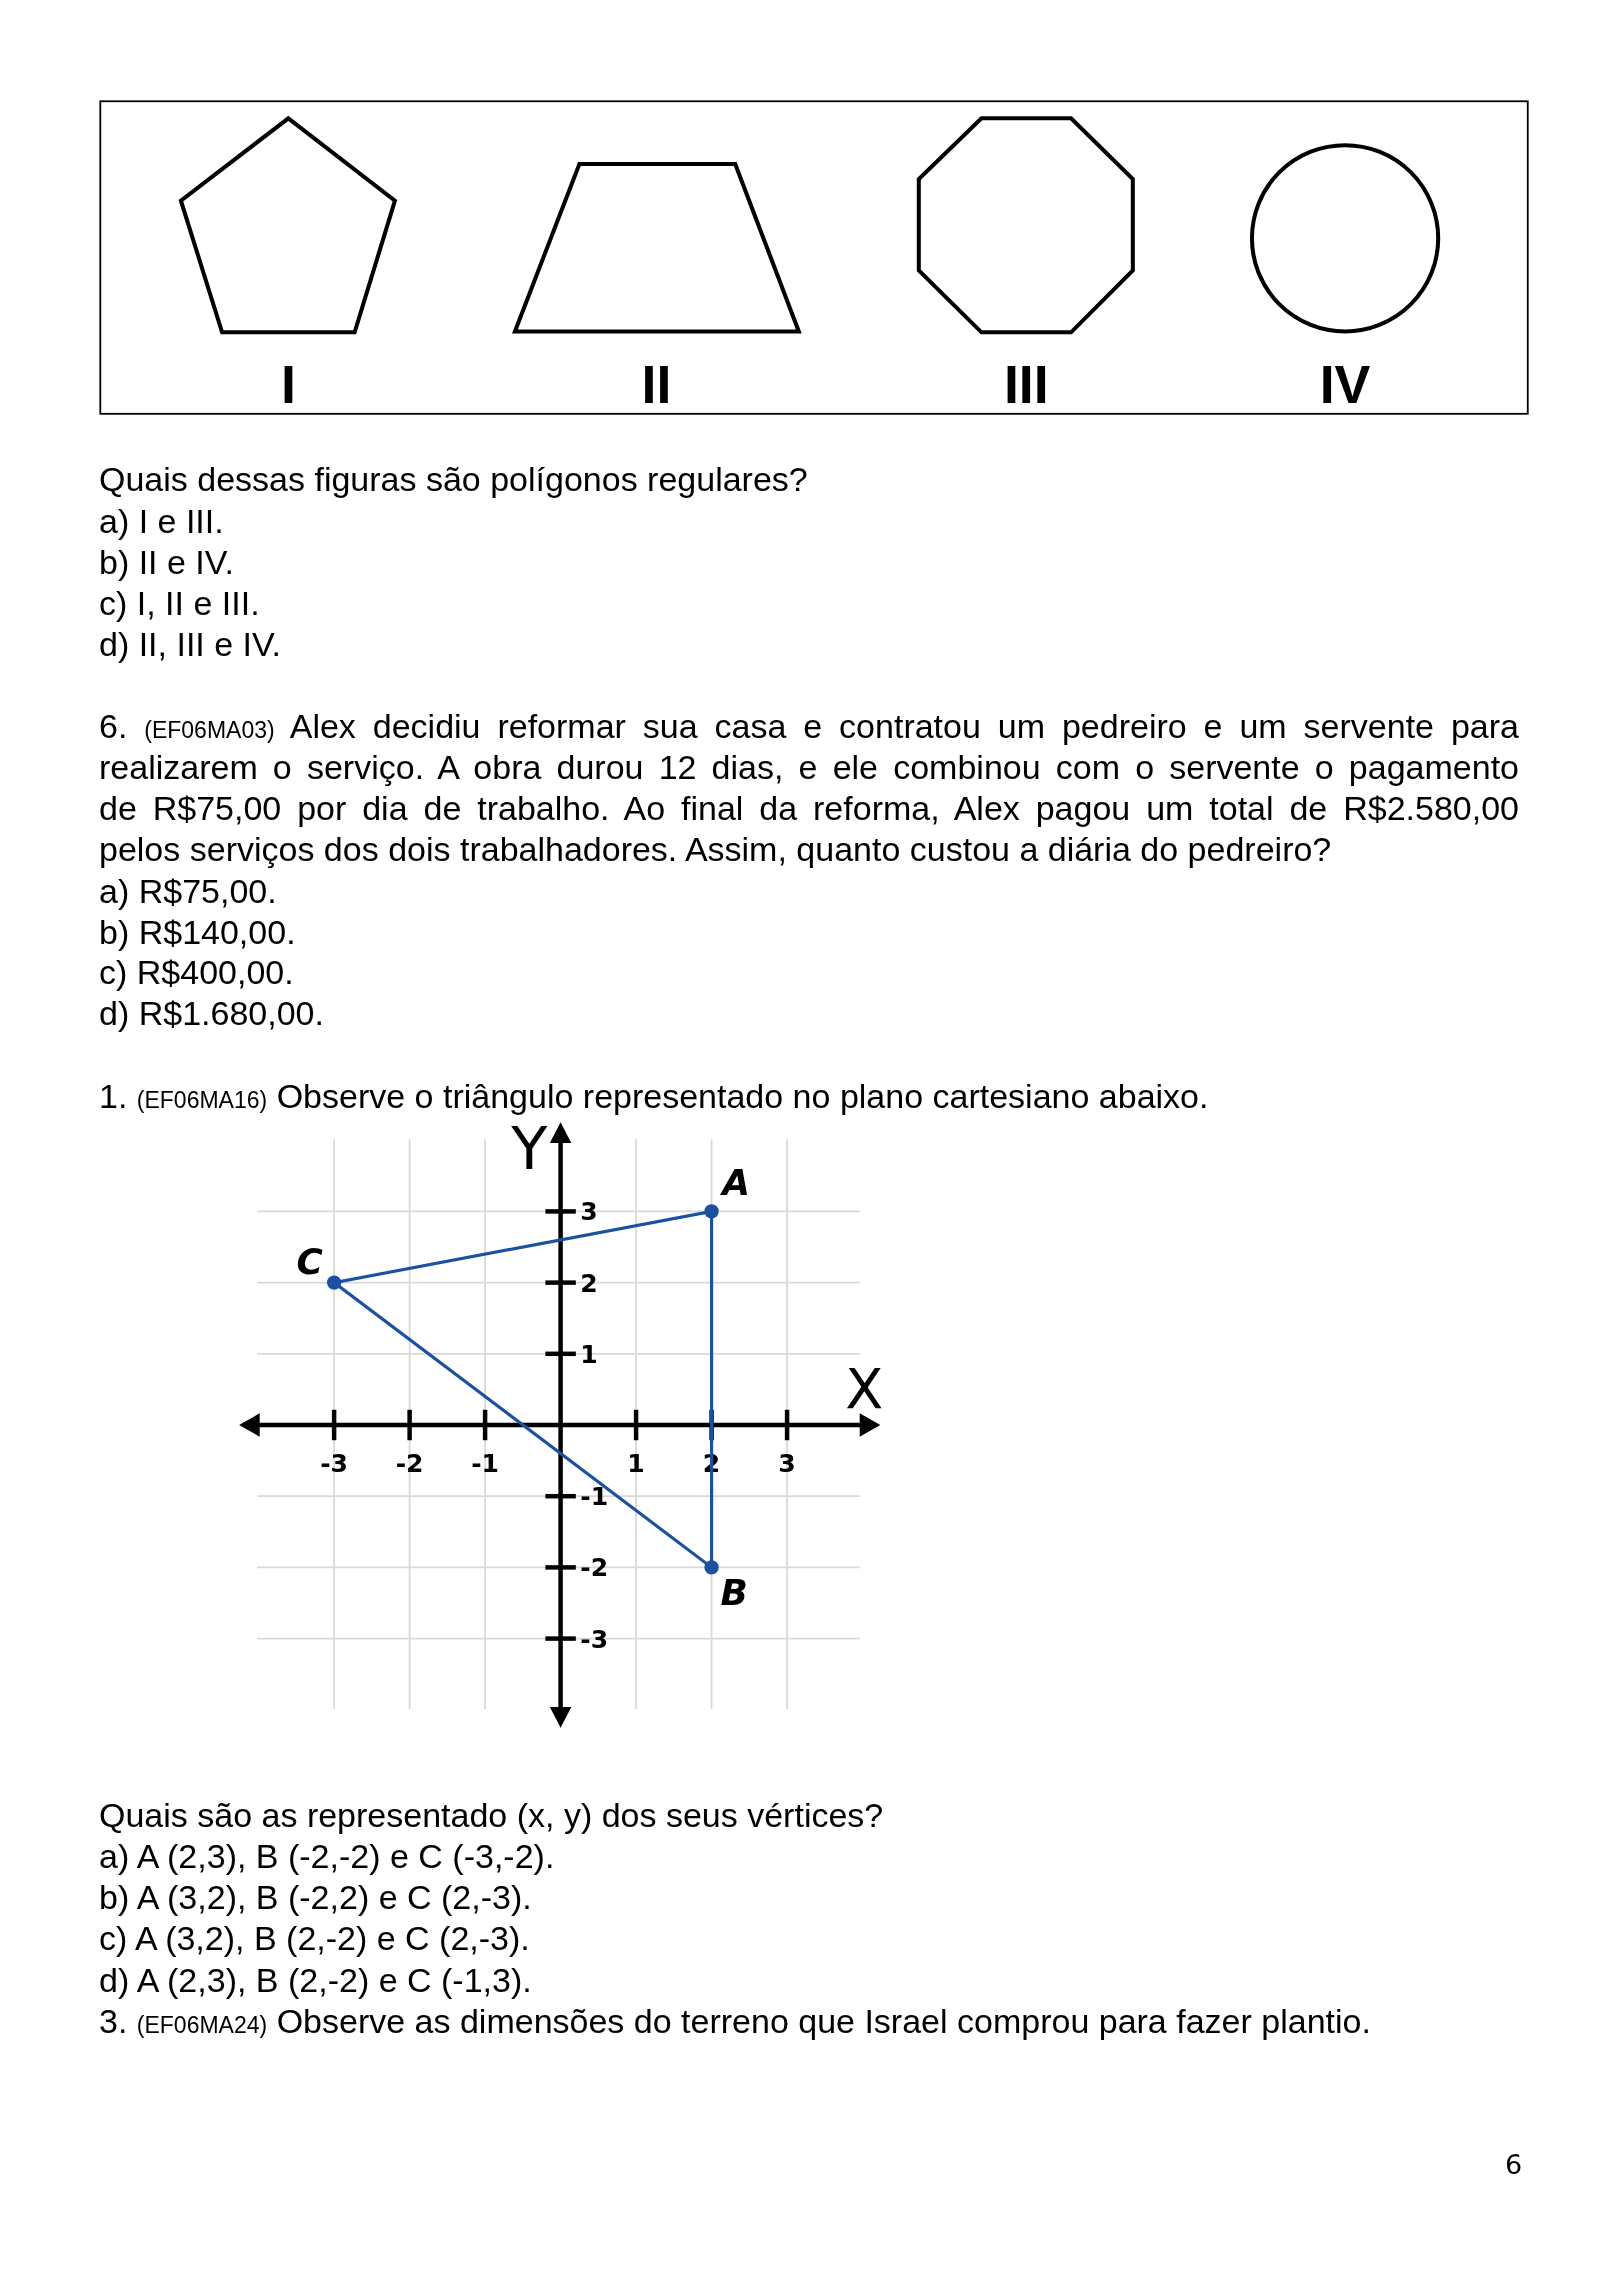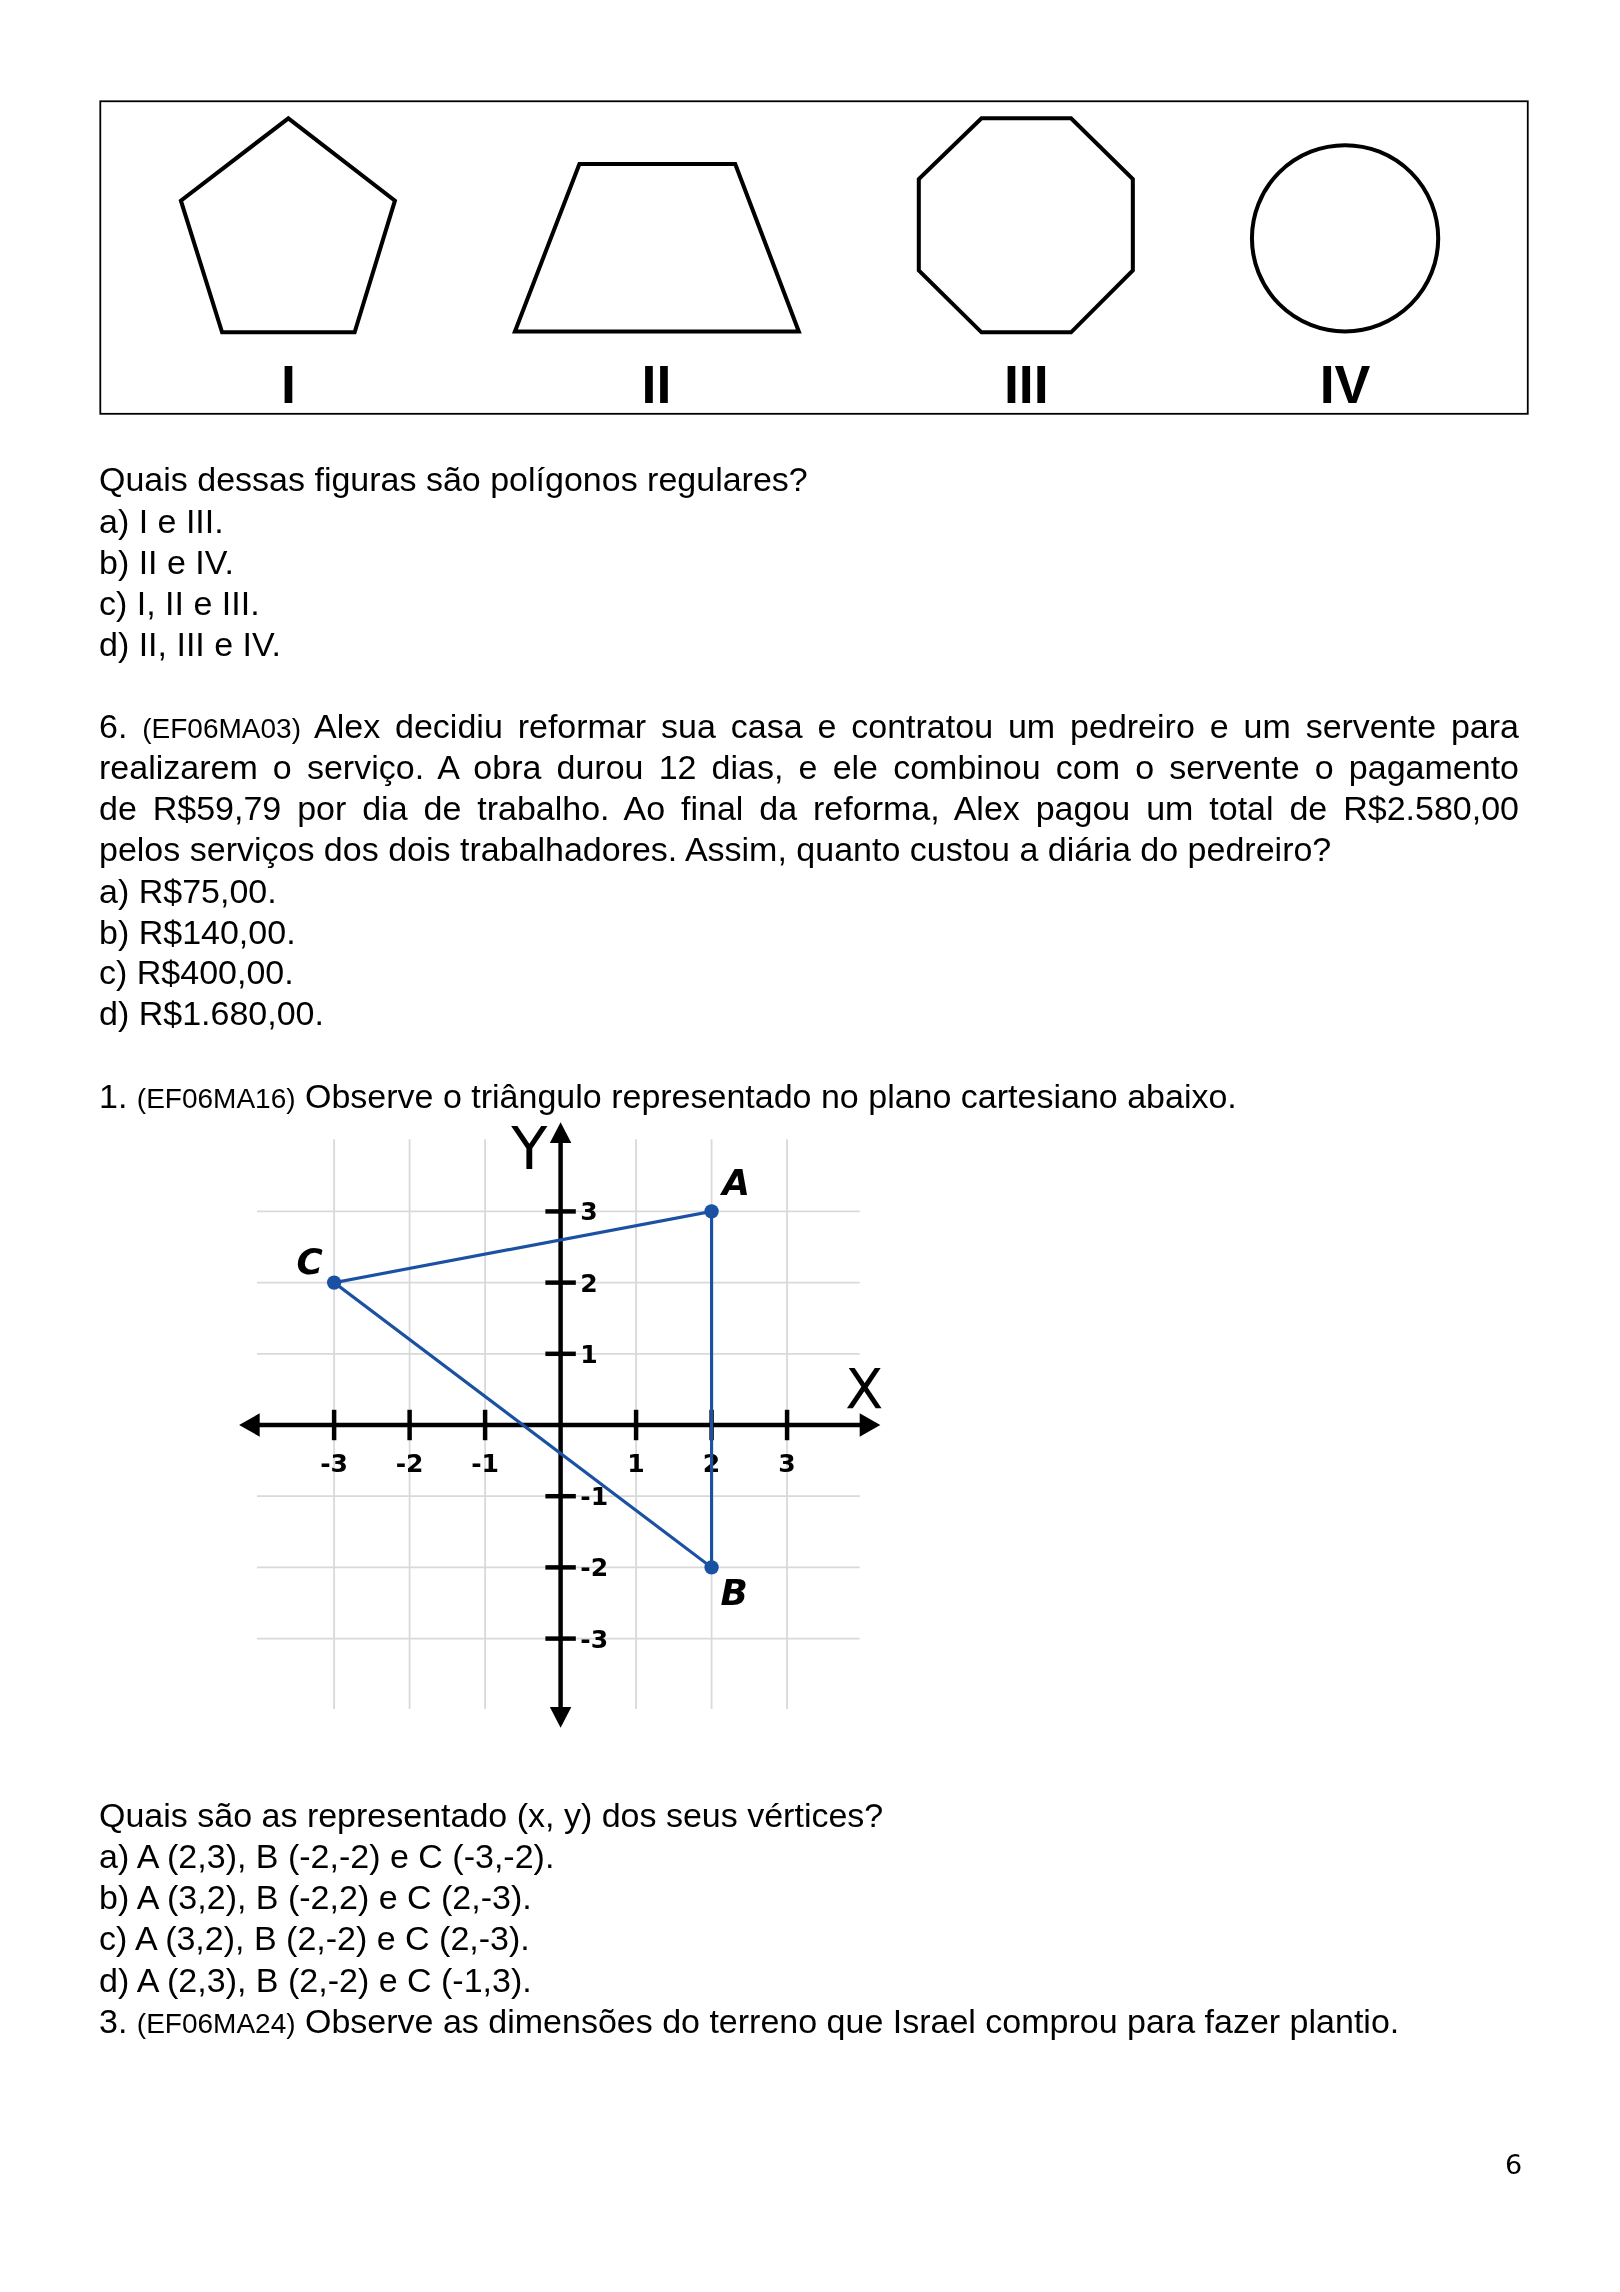--- a/index.html
+++ b/index.html
@@ -1,21 +1,21 @@
 <!DOCTYPE html>
 <html style="font-size:14.3px"><head>
 <meta charset="utf-8">
 <style>
   html, body { margin: 0; padding: 0; background: #ffffff; }
   body { width: 1620px; height: 2293px; position: relative; overflow: hidden;
          font-family: "Liberation Sans", sans-serif; color: #000; }
   #figures { position: absolute; left: 0; top: 0; width: 1620px; height: 430px; }
   .line { position: absolute; left: 99px; width: 1420px; font-size: 34px; line-height: 41px; white-space: nowrap; }
   .just { text-align: justify; text-align-last: justify; white-space: normal; }
-  .code { font-size: 28px; }
+  .code { font-size: 23px; }
   #graph { position: absolute; left: 0; top: 0; width: 1620px; height: 2293px; pointer-events: none; }
   #page-number { position: absolute; left: 1505px; top: 2149px; font-family: "DejaVu Sans", sans-serif; font-size: 27px; }
 </style>
 </head>
 <body>
 
 <svg id="figures" viewBox="0 0 1809 480">
   <rect x="112" y="113" width="1594" height="349" fill="none" stroke="#000" stroke-width="2"></rect>
   <polygon points="322,132 441,224 396,371 248,371 202,224" fill="none" stroke="#000" stroke-width="4.5" stroke-linejoin="miter"></polygon>
   <polygon points="647,183 821,183 892,370 575,370" fill="none" stroke="#000" stroke-width="4.5"></polygon>
@@ -32,21 +32,21 @@
 <div class="line" style="top:542px">b) II e IV.</div>
 <div class="line" style="top:583px">c) I, II e III.</div>
 <div class="line" style="top:624px">d) II, III e IV.</div>
 
 <div class="line just" style="top:706px">
   <span>6.</span>
   <span class="code">(EF06MA03)</span>
   <span>Alex decidiu reformar sua casa e contratou um pedreiro e um servente para</span>
 </div>
 <div class="line just" style="top:747px">realizarem o serviço. A obra durou 12 dias, e ele combinou com o servente o pagamento</div>
-<div class="line just" style="top:788px">de R$59,79 por dia de trabalho. Ao final da reforma, Alex pagou um total de R$2.580,00</div>
+<div class="line just" style="top:788px">de R$75,00 por dia de trabalho. Ao final da reforma, Alex pagou um total de R$2.580,00</div>
 <div class="line" style="top:829px">pelos serviços dos dois trabalhadores. Assim, quanto custou a diária do pedreiro?</div>
 <div class="line" style="top:871px">a) R$75,00.</div>
 <div class="line" style="top:912px">b) R$140,00.</div>
 <div class="line" style="top:952px">c) R$400,00.</div>
 <div class="line" style="top:993px">d) R$1.680,00.</div>
 
 <div class="line" style="top:1076px">
   <span>1.</span>
   <span class="code">(EF06MA16)</span>
   <span>Observe o triângulo representado no plano cartesiano abaixo.</span>

